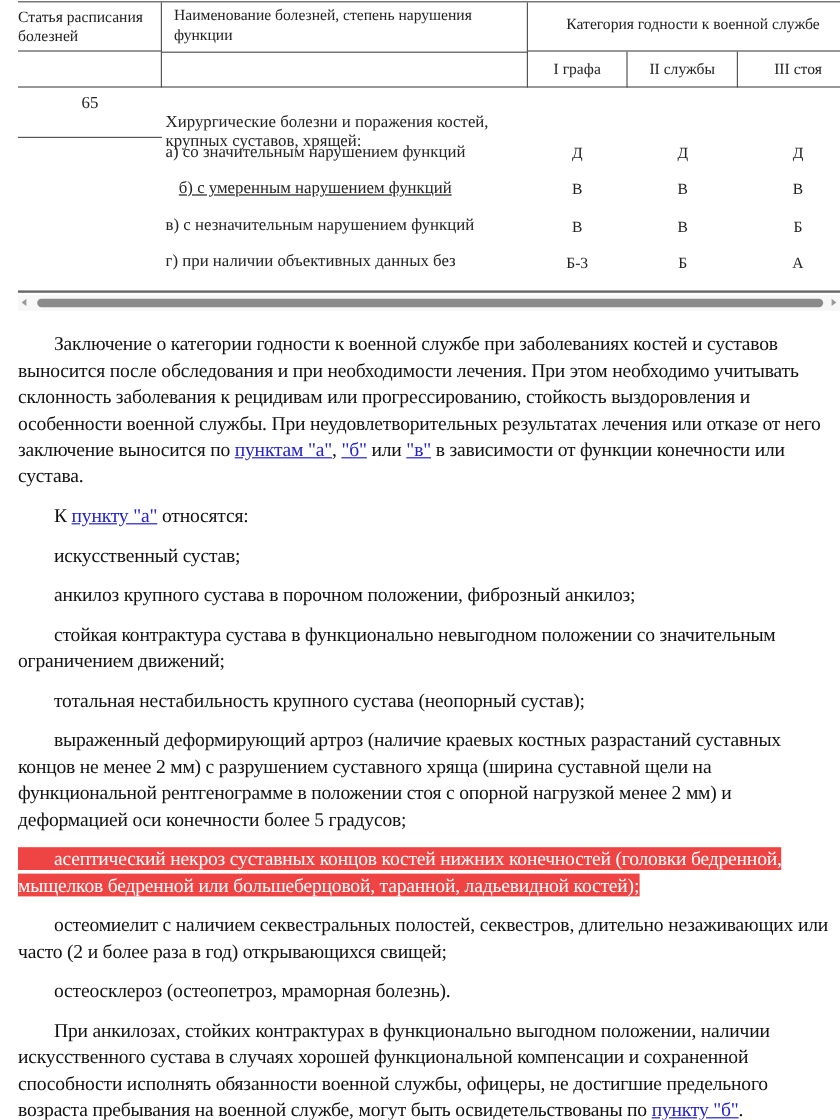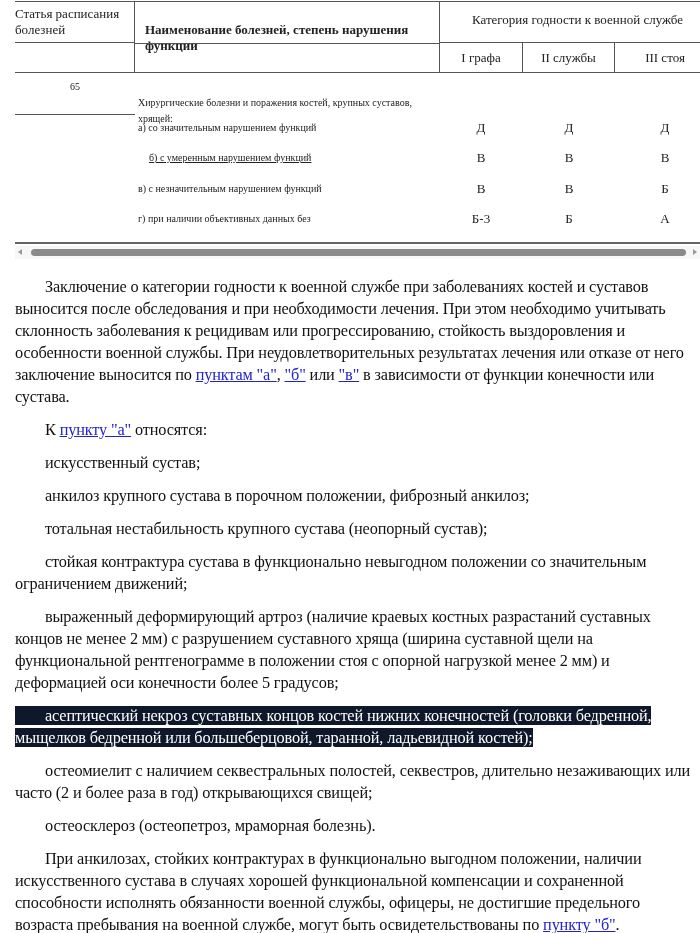--- a/index.html
+++ b/index.html
@@ -4,45 +4,45 @@
   <style>
     html, body { margin: 0; padding: 0; background: #ffffff; }
     body {
       width: 700px; height: 933px; overflow: hidden; position: relative;
       font-family: "Liberation Serif", "DejaVu Serif", serif; color: #111;
     }
     .table-wrap { position: absolute; left: 15px; top: 0; width: 700px; height: 245px; overflow: hidden; }
     .tbl { position: absolute; left: 0; top: 0; font-size: 13px; color: #222; }
     .cell { position: absolute; box-sizing: border-box; display: flex; align-items: center; justify-content: center; text-align: left; line-height: 16px; }
     .hb { border-color: #555; border-style: solid; border-width: 0; }
-    .txt { position: absolute; font-size: 10px; line-height: 16px; color: #222; }
+    .txt { position: absolute; font-size: 14px; line-height: 16px; color: #222; }
     .val { position: absolute; font-size: 13px; width: 60px; text-align: center; color: #222; }
     .bottom-rule { position: absolute; left: 0; top: 242px; width: 700px; height: 2px; background: #666; }
     .scroll { position: absolute; left: 15px; top: 246px; width: 685px; height: 13px; background: #f7f7f7; }
     .scroll .arrow-l { position: absolute; left: 3px; top: 3px; width: 0; height: 0; border-top: 3.5px solid transparent; border-bottom: 3.5px solid transparent; border-right: 4px solid #999; }
     .scroll .arrow-r { position: absolute; right: 3px; top: 3px; width: 0; height: 0; border-top: 3.5px solid transparent; border-bottom: 3.5px solid transparent; border-left: 4px solid #999; }
     .scroll .thumb { position: absolute; left: 16px; top: 3px; width: 655px; height: 7px; background: #8a8a8a; border-radius: 4px; }
     .doc { position: absolute; left: 15px; top: 276px; width: 685px; font-size: 16.3px; line-height: 22px; color: #111; letter-spacing: -0.15px; }
     .doc p { margin: 0 0 11px 0; text-indent: 30px; }
     .doc a { color: #1a0dab; color: #2222cc; text-decoration: underline; }
-    .hl { background: #0f172a; color: #fff; }
+    .hl { background: #ef4444; color: #fff; }
   </style>
 </head>
 <body>
 
 <div class="table-wrap">
   <div class="tbl">
 
     <div style="position:absolute;left:0;top:1px;width:700px;height:1px;background:#555;"></div>
 
     <div class="cell hb" style="left:0;top:2px;width:120px;height:41px;border-bottom-width:1px;border-right-width:1px;">
       <span>Статья расписания болезней</span>
     </div>
     <div class="cell hb" style="left:120px;top:2px;width:305px;height:71px;border-right-width:1px;">
-      <span style="position:absolute;top:20px;left:10px;right:10px;font-weight:bold;">Наименование болезней, степень нарушения функции</span>
+      <span style="position:absolute;top:3px;left:10px;right:10px;">Наименование болезней, степень нарушения функции</span>
     </div>
     <div class="cell hb" style="left:120px;top:43px;width:305px;height:1px;background:#555;"></div>
     <div class="cell hb" style="left:425px;top:2px;width:275px;height:41px;border-bottom-width:1px;align-items:flex-start;padding-top:10px;">
       <span>Категория годности к военной службе</span>
     </div>
 
     <div class="cell hb" style="left:0;top:43px;width:120px;height:30px;border-right-width:1px;"></div>
     <div class="cell hb" style="left:425px;top:43px;width:83px;height:30px;border-right-width:1px;">
       <span>I графа</span>
     </div>
@@ -89,22 +89,22 @@
   <div class="arrow-r"></div>
 </div>
 
 <div class="doc">
   <p><span>Заключение о категории годности к военной службе при заболеваниях костей и суставов выносится после обследования и при необходимости лечения. При этом необходимо учитывать склонность заболевания к рецидивам или прогрессированию, стойкость выздоровления и особенности военной службы. При неудовлетворительных результатах лечения или отказе от него заключение выносится по </span><a href="#">пунктам "а"</a><span>, </span><a href="#">"б"</a><span> или </span><a href="#">"в"</a><span> в зависимости от функции конечности или сустава.</span></p>
 
   <p><span>К </span><a href="#">пункту "а"</a><span> относятся:</span></p>
 
   <p>искусственный сустав;</p>
   <p>анкилоз крупного сустава в порочном положении, фиброзный анкилоз;</p>
+  <p>стойкая контрактура сустава в функционально невыгодном положении со значительным ограничением движений;</p>
   <p>тотальная нестабильность крупного сустава (неопорный сустав);</p>
-  <p>стойкая контрактура сустава в функционально невыгодном положении со значительным ограничением движений;</p>
   <p>выраженный деформирующий артроз (наличие краевых костных разрастаний суставных концов не менее 2 мм) с разрушением суставного хряща (ширина суставной щели на функциональной рентгенограмме в положении стоя с опорной нагрузкой менее 2 мм) и деформацией оси конечности более 5 градусов;</p>
   <p><span class="hl" style="padding-left:30px;margin-left:-30px;">асептический некроз суставных концов костей нижних конечностей (головки бедренной, мыщелков бедренной или большеберцовой, таранной, ладьевидной костей);</span></p>
   <p>остеомиелит с наличием секвестральных полостей, секвестров, длительно незаживающих или часто (2 и более раза в год) открывающихся свищей;</p>
   <p>остеосклероз (остеопетроз, мраморная болезнь).</p>
 
   <p><span>При анкилозах, стойких контрактурах в функционально выгодном положении, наличии искусственного сустава в случаях хорошей функциональной компенсации и сохраненной способности исполнять обязанности военной службы, офицеры, не достигшие предельного возраста пребывания на военной службе, могут быть освидетельствованы по </span><a href="#">пункту "б"</a><span>.</span></p>
 
 </div>
 
 </body></html>

